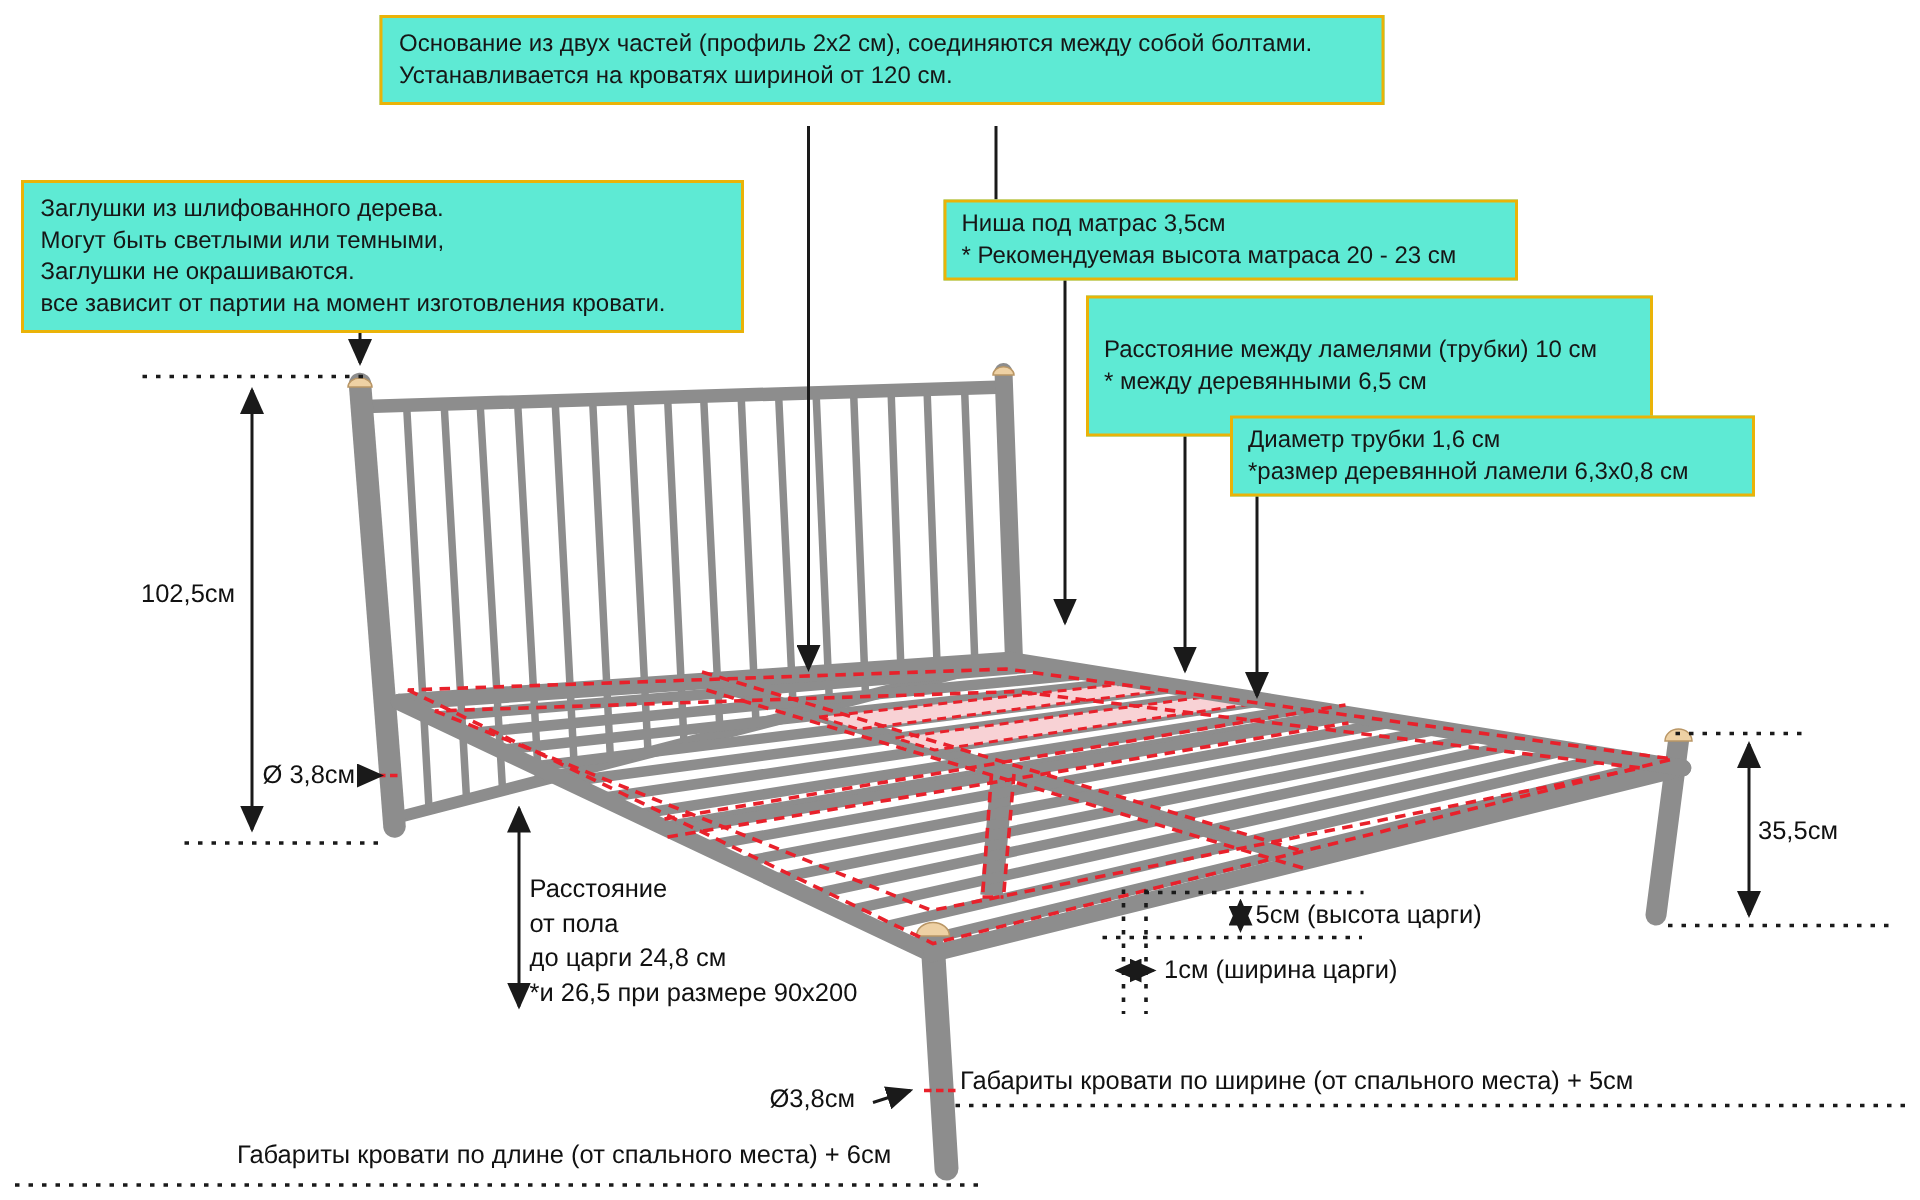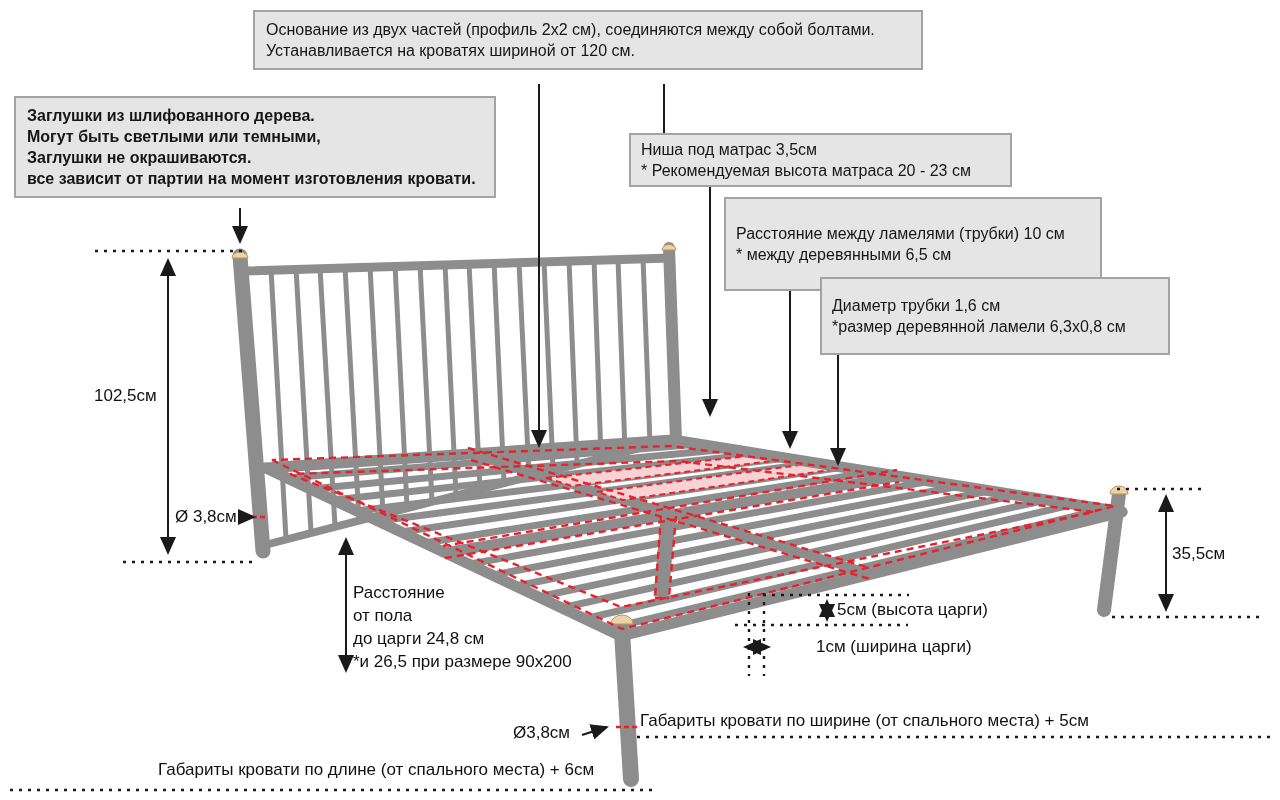--- a/index.html
+++ b/index.html
@@ -1,19 +1,19 @@
 <!DOCTYPE html>
 <html><head>
 <meta charset="utf-8">
 <style>
   html,body{margin:0;padding:0;background:#ffffff;}
   #stage{position:relative;width:1280px;height:800px;background:#ffffff;overflow:hidden;
          font-family:"Liberation Sans","DejaVu Sans",sans-serif;color:#111;}
   svg{position:absolute;left:0;top:0;}
-  .callout{position:absolute;background:#e5e5e5;border:2px solid #a3a3a3;padding:7px 11px;
+  .callout{position:absolute;background:#5eead4;border:2px solid #eab308;padding:7px 11px;
            font-size:16px;line-height:21px;color:#161616;z-index:3;}
   .lbl{position:absolute;font-size:17px;line-height:22px;color:#111;white-space:nowrap;z-index:3;}
 </style>
 </head>
 <body>
 
 <div id="stage">
 
 <svg width="1280" height="800" viewBox="0 0 1280 800">
   <defs>
@@ -144,52 +144,52 @@
       <line x1="745" y1="647" x2="769" y2="647" marker-start="url(#ah)" marker-end="url(#ah)"></line>
     </g>
   </g>
 </svg>
 
   <div class="callout" style="left:253px;top:10px;width:644px;">
     <div>Основание из двух частей (профиль 2x2 см), соединяются между собой болтами.</div>
     <div>Устанавливается на кроватях шириной от 120 см.</div>
   </div>
 
-  <div class="callout" style="left:14px;top:96px;width:456px;font-weight:bold;">
+  <div class="callout" style="left:14px;top:120px;width:456px;">
     <div>Заглушки из шлифованного дерева.</div>
     <div>Могут быть светлыми или темными,</div>
     <div>Заглушки не окрашиваются.</div>
     <div>все зависит от партии на момент изготовления кровати.</div>
   </div>
 
   <div class="callout" style="left:601px;top:133px;width:359px;padding:4px 10px;margin-left:28px;">
     <div>Ниша под матрас 3,5см</div>
     <div>* Рекомендуемая высота матраса 20 - 23 см</div>
   </div>
 
   <div class="callout" style="left:724px;top:197px;width:354px;padding:24px 10px;">
     <div>Расстояние между ламелями (трубки) 10 см</div>
     <div>* между деревянными 6,5 см</div>
   </div>
 
-  <div class="callout" style="left:820px;top:277px;width:326px;padding:16px 10px;">
+  <div class="callout" style="left:820px;top:277px;width:326px;padding:4px 10px;">
     <div>Диаметр трубки 1,6 см</div>
     <div>*размер деревянной ламели 6,3x0,8 см</div>
   </div>
 
   <div class="lbl" style="left:94px;top:385px;">102,5см</div>
   <div class="lbl" style="left:175px;top:506px;">Ø 3,8см</div>
   <div class="lbl" style="left:1172px;top:543px;">35,5см</div>
 
   <div class="lbl" style="left:353px;top:581px;line-height:23px;">
     <div>Расстояние</div>
     <div>от пола</div>
     <div>до царги 24,8 см</div>
     <div>*и 26,5 при размере 90x200</div>
   </div>
 
   <div class="lbl" style="left:837px;top:599px;">5см (высота царги)</div>
-  <div class="lbl" style="left:816px;top:636px;">1см (ширина царги)</div>
+  <div class="lbl" style="left:776px;top:636px;">1см (ширина царги)</div>
   <div class="lbl" style="left:513px;top:722px;">Ø3,8см</div>
   <div class="lbl" style="left:640px;top:710px;">Габариты кровати по ширине (от спального места) + 5см</div>
   <div class="lbl" style="left:158px;top:759px;">Габариты кровати по длине (от спального места) + 6см</div>
 
 </div>
 
 </body></html>

